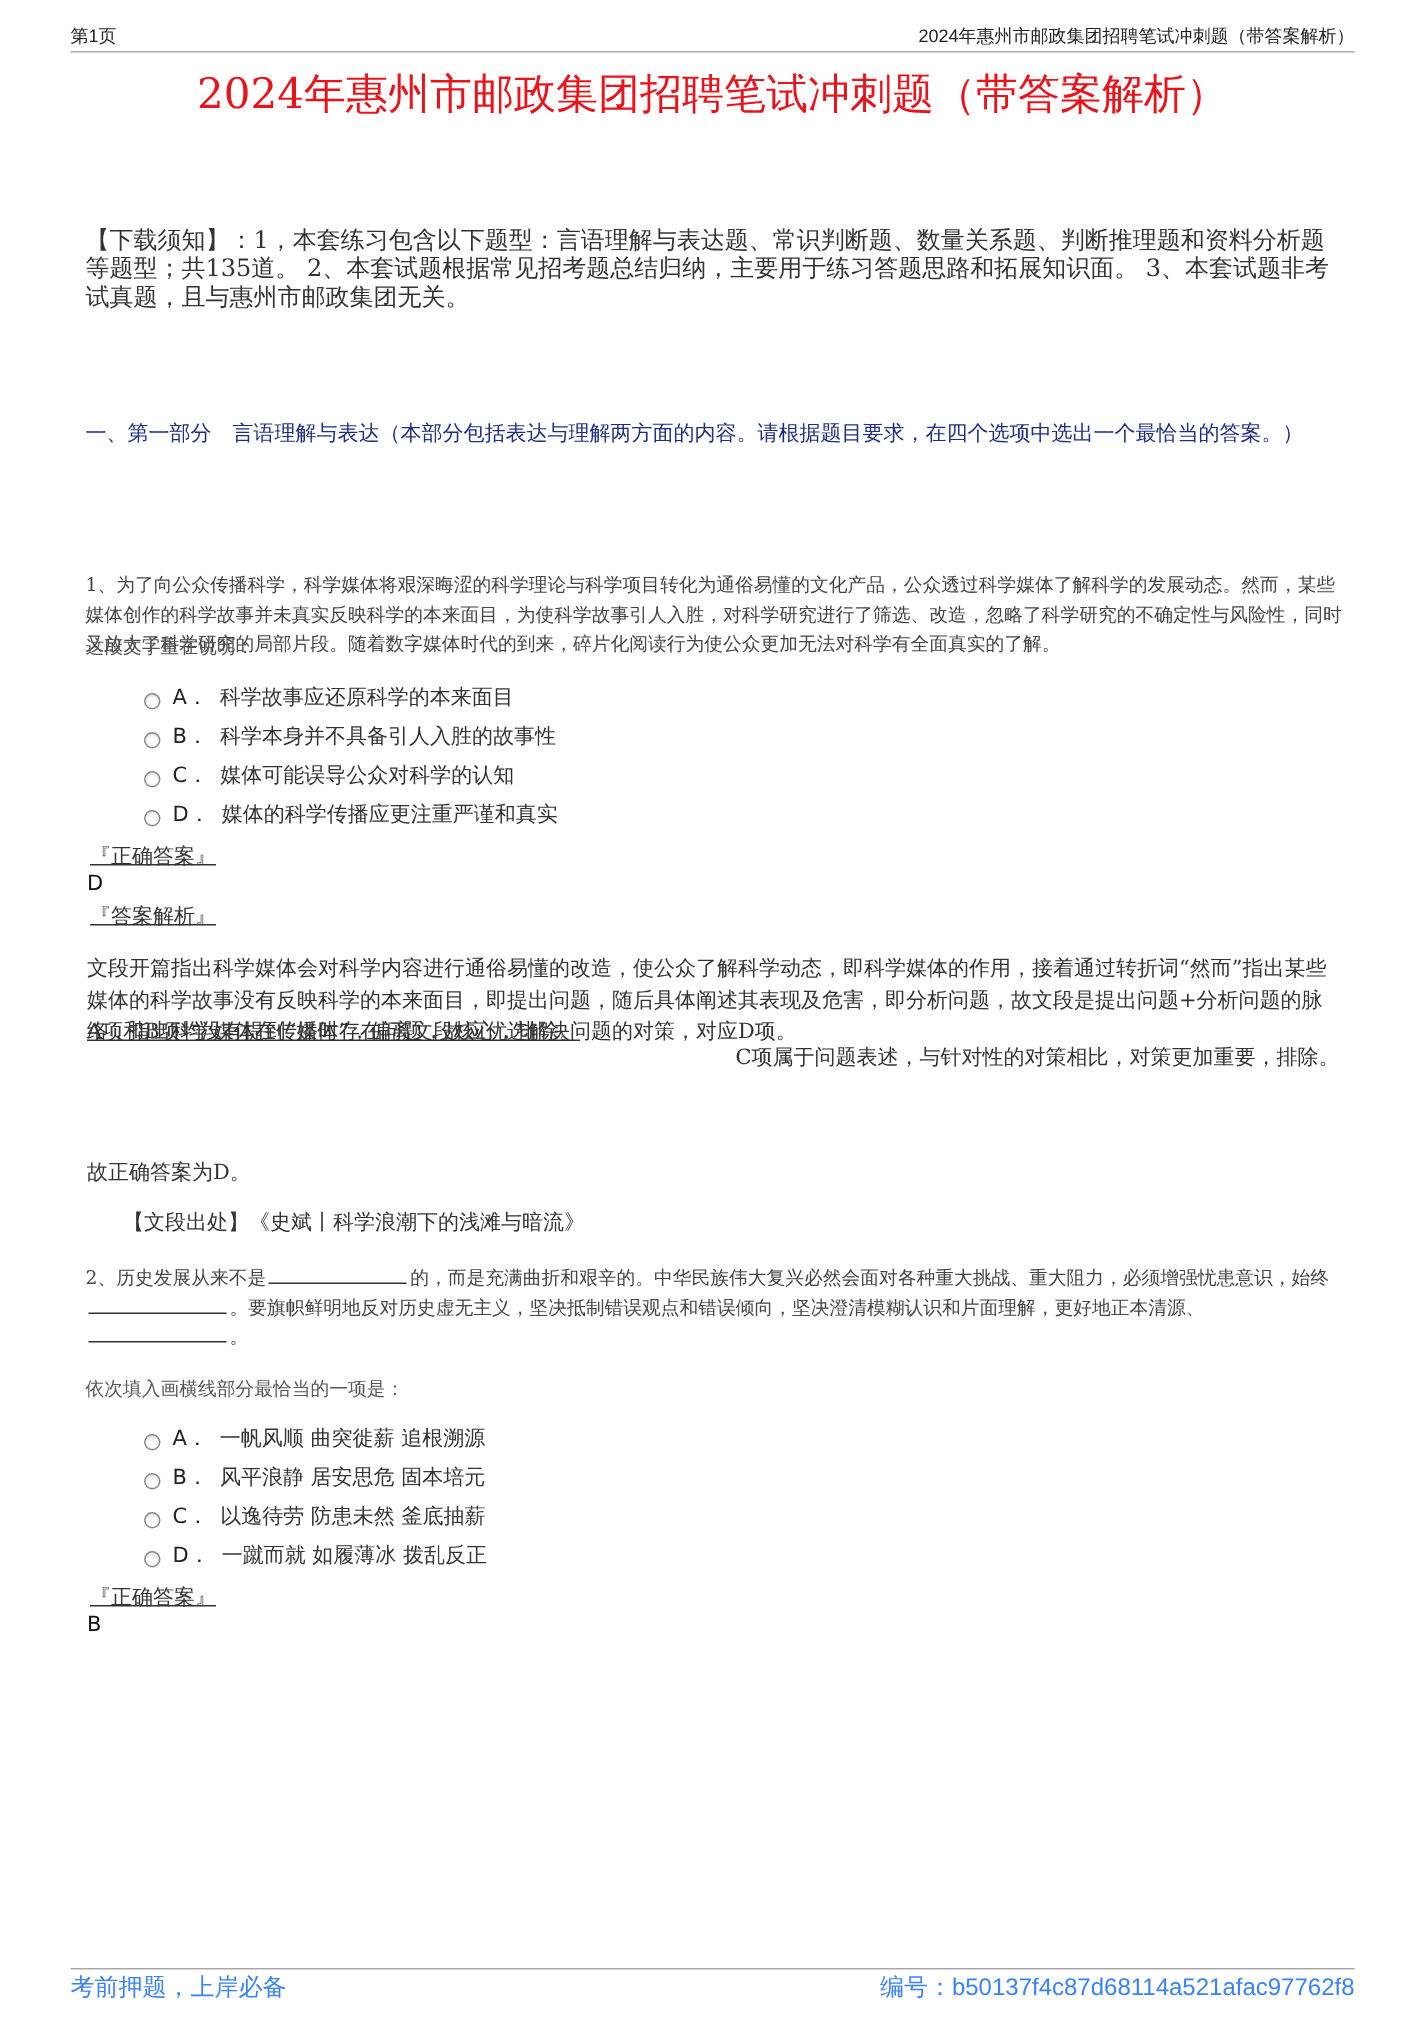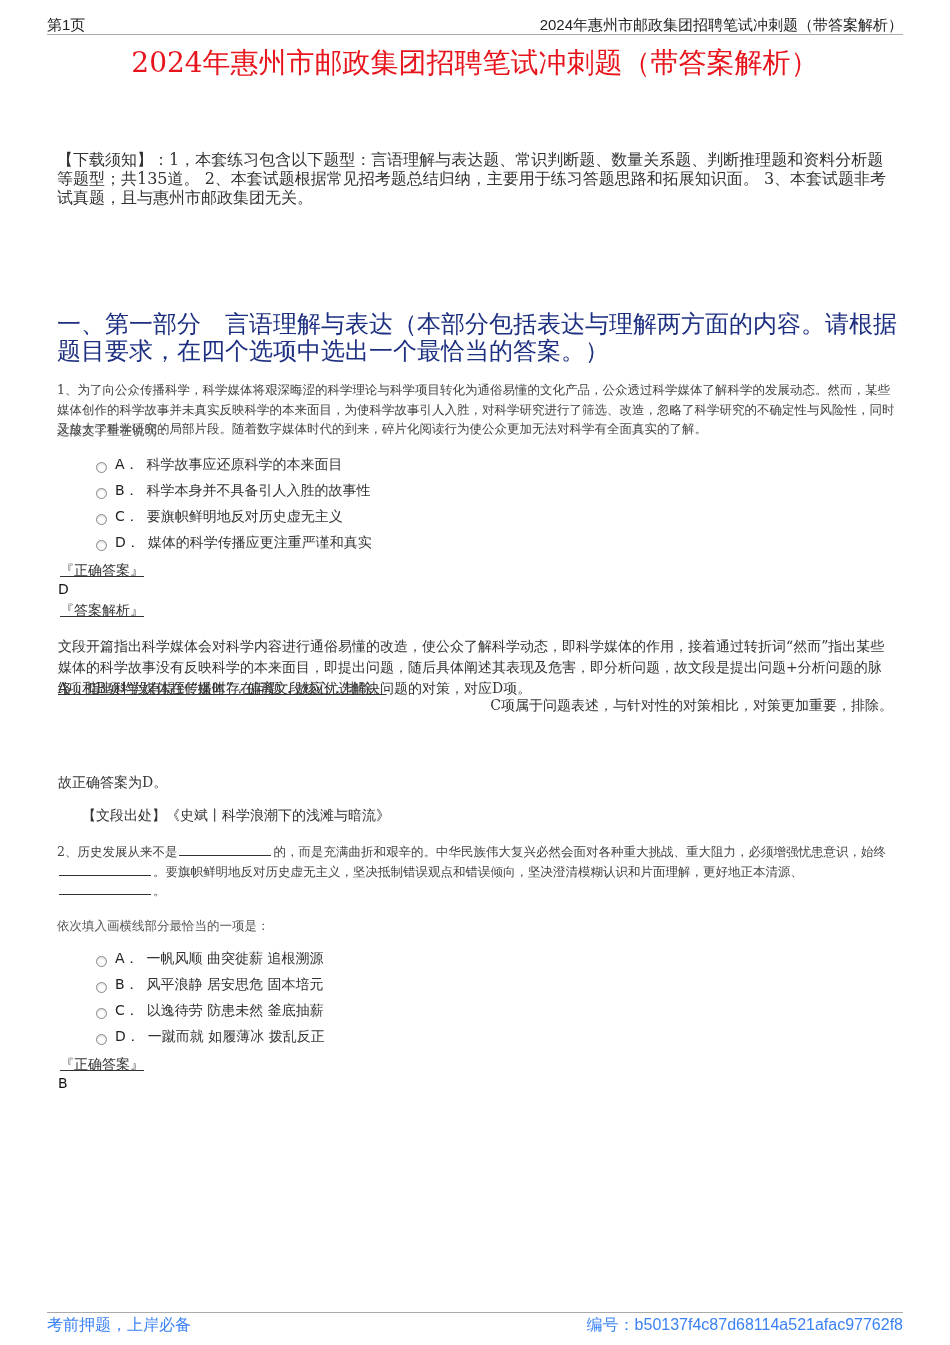--- a/index.html
+++ b/index.html
@@ -1,28 +1,28 @@
 <!DOCTYPE html>
 <html><head>
 <meta charset="utf-8">
 <style>
   html, body { margin:0; padding:0; background:#ffffff; }
   body { width:950px; height:1345px; position:relative; overflow:hidden;
          font-family:"DejaVu Serif", serif; color:#333; }
   .hdr { position:absolute; left:47px; right:47px; top:14px; height:20px;
-         border-bottom:1px solid #aaa; font-size:15px; color:#222;
+         border-bottom:1px solid #aaa; font-size:12px; color:#222;
          font-family:"Liberation Sans", sans-serif; }
   .hdr .l { position:absolute; left:0; top:2px; }
   .hdr .r { position:absolute; right:0; top:2px; }
   .title { position:absolute; left:0; right:0; top:44px; text-align:center;
            font-size:28px; color:#e8141c; font-family:"DejaVu Serif", serif; letter-spacing:0px; }
   .notice { position:absolute; left:57px; width:830px; top:150px; font-size:16px;
             line-height:19px; color:#333; }
-  .sect { position:absolute; left:57px; width:840px; top:276px; font-size:24px;
-          line-height:27px; color:#1d2f80;margin-top:35px; }
+  .sect { position:absolute; left:57px; width:840px; top:276px; font-size:14px;
+          line-height:27px; color:#1d2f80; }
   .q { position:absolute; left:57px; width:840px; font-size:12.5px; line-height:19.5px; color:#444; }
   .prompt { position:absolute; left:57px; font-size:12.5px; color:#555;text-align:center; }
   .opts { position:absolute; left:96px; }
   .opt { height:26px; display:flex; align-items:center; font-size:14px; color:#333; cursor:pointer; }
   .radio { width:9px; height:9px; border:1px solid #888; border-radius:50%; margin-right:8px; margin-top:4px;
            background:radial-gradient(circle at 50% 60%, #fff 40%, #ccc 100%); }
   .opt .letter { font-family:"DejaVu Sans", sans-serif; margin-right:8px; color:#222; }
   .lbl { position:absolute; left:60px; font-size:14px; color:#333;text-decoration:underline; }
   .ans { position:absolute; left:58px; font-size:14px; color:#111; font-family:"DejaVu Sans", sans-serif; }
   .para { position:absolute; left:58px; width:835px; font-size:14px; line-height:21px; color:#333; }
@@ -56,21 +56,21 @@
     <span>科学故事应还原科学的本来面目</span>
   </div>
   <div class="opt">
     <span class="radio"></span>
     <span class="letter">B．</span>
     <span>科学本身并不具备引人入胜的故事性</span>
   </div>
   <div class="opt">
     <span class="radio"></span>
     <span class="letter">C．</span>
-    <span>要旗帜鲜明地反对历史虚无主义</span>
+    <span>媒体可能误导公众对科学的认知</span>
   </div>
   <div class="opt">
     <span class="radio"></span>
     <span class="letter">D．</span>
     <span>媒体的科学传播应更注重严谨和真实</span>
   </div>
 </div>
 
 <div class="lbl" style="top:562px;">『正确答案』</div>
 <div class="ans" style="top:581px;">D</div>

